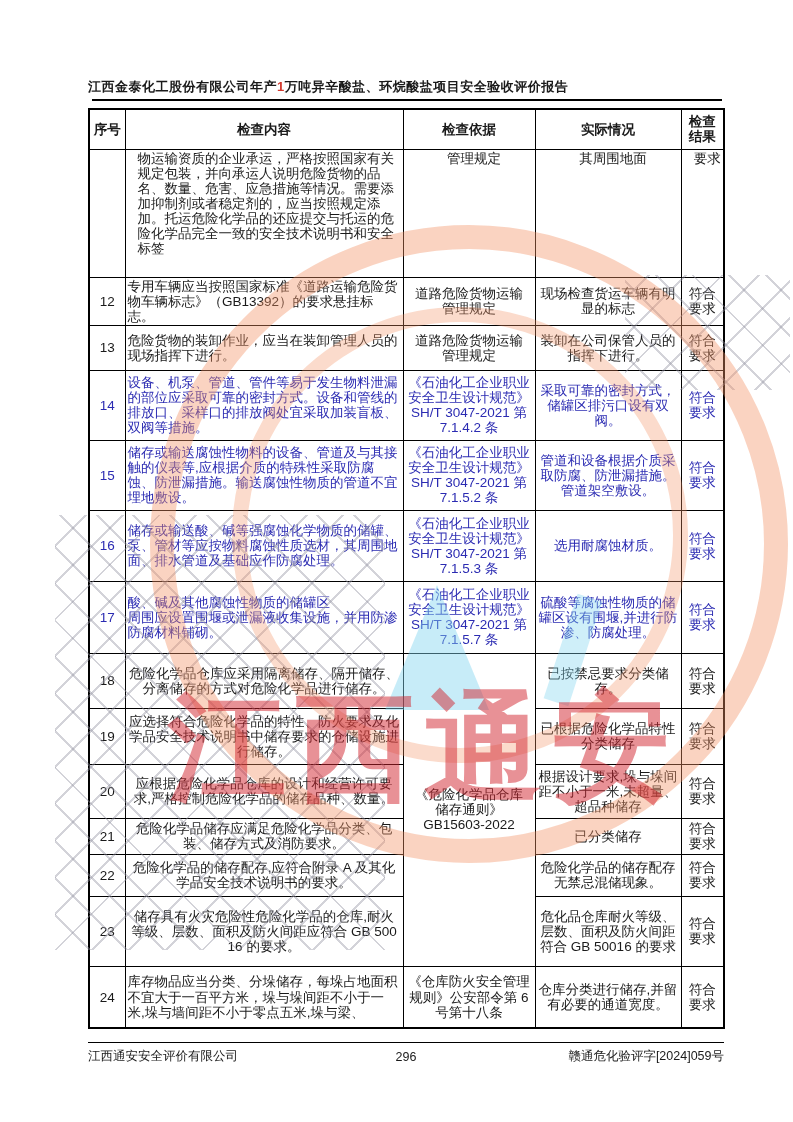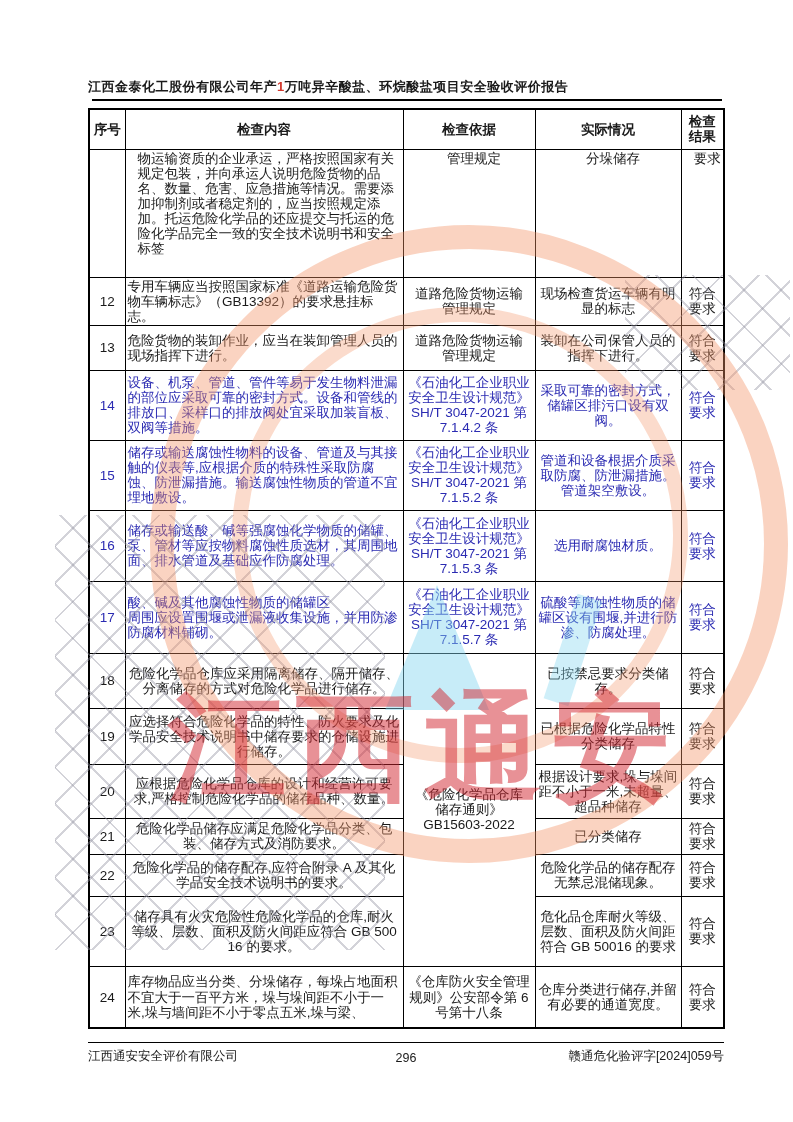--- a/index.html
+++ b/index.html
@@ -40,21 +40,21 @@
   td.basis{text-align:center;white-space:pre-line;margin-top:12px;}
   td.actual{text-align:center;}
   td.result{text-align:center;}
   tr.v-top td{vertical-align:top;padding-left:12px;}
   tr.blue td{color:#2b2bb2;}
 
   
   .doc-footer{
     position:absolute;left:88px;top:1042px;width:636px;
     border-top:1.5px solid #000;padding-top:5px;
-    display:flex;align-items:flex-end;font-size:12.5px;gap:33px;
+    display:flex;align-items:center;font-size:12.5px;gap:33px;
   }
   .doc-footer .f-left{flex:1;text-align:left;}
   .doc-footer .f-center{flex:1;text-align:center;}
   .doc-footer .f-right{flex:1;text-align:right;}
 
   
   .watermark{position:absolute;inset:0;z-index:2;pointer-events:none;}
   .wm-lattice{
     position:absolute;
     background:
@@ -103,21 +103,21 @@
       <th>检查内容</th>
       <th>检查依据</th>
       <th>实际情况</th>
       <th>检查结果</th>
     </tr>
 
     <tr class="v-top" style="height:128px;">
       <td class="no"></td>
       <td class="content">物运输资质的企业承运，严格按照国家有关规定包装，并向承运人说明危险货物的品名、数量、危害、应急措施等情况。需要添加抑制剂或者稳定剂的，应当按照规定添加。托运危险化学品的还应提交与托运的危险化学品完全一致的安全技术说明书和安全标签</td>
       <td class="basis">管理规定</td>
-      <td class="actual">分垛储存</td>
+      <td class="actual">其周围地面</td>
       <td class="result">要求</td>
     </tr>
 
     <tr style="height:46px;">
       <td class="no">12</td>
       <td class="content">专用车辆应当按照国家标准《道路运输危险货物车辆标志》（GB13392）的要求悬挂标志。</td>
       <td class="basis">道路危险货物运输
 管理规定</td>
       <td class="actual">现场检查货运车辆有明显的标志</td>
       <td class="result">符合要求</td>

